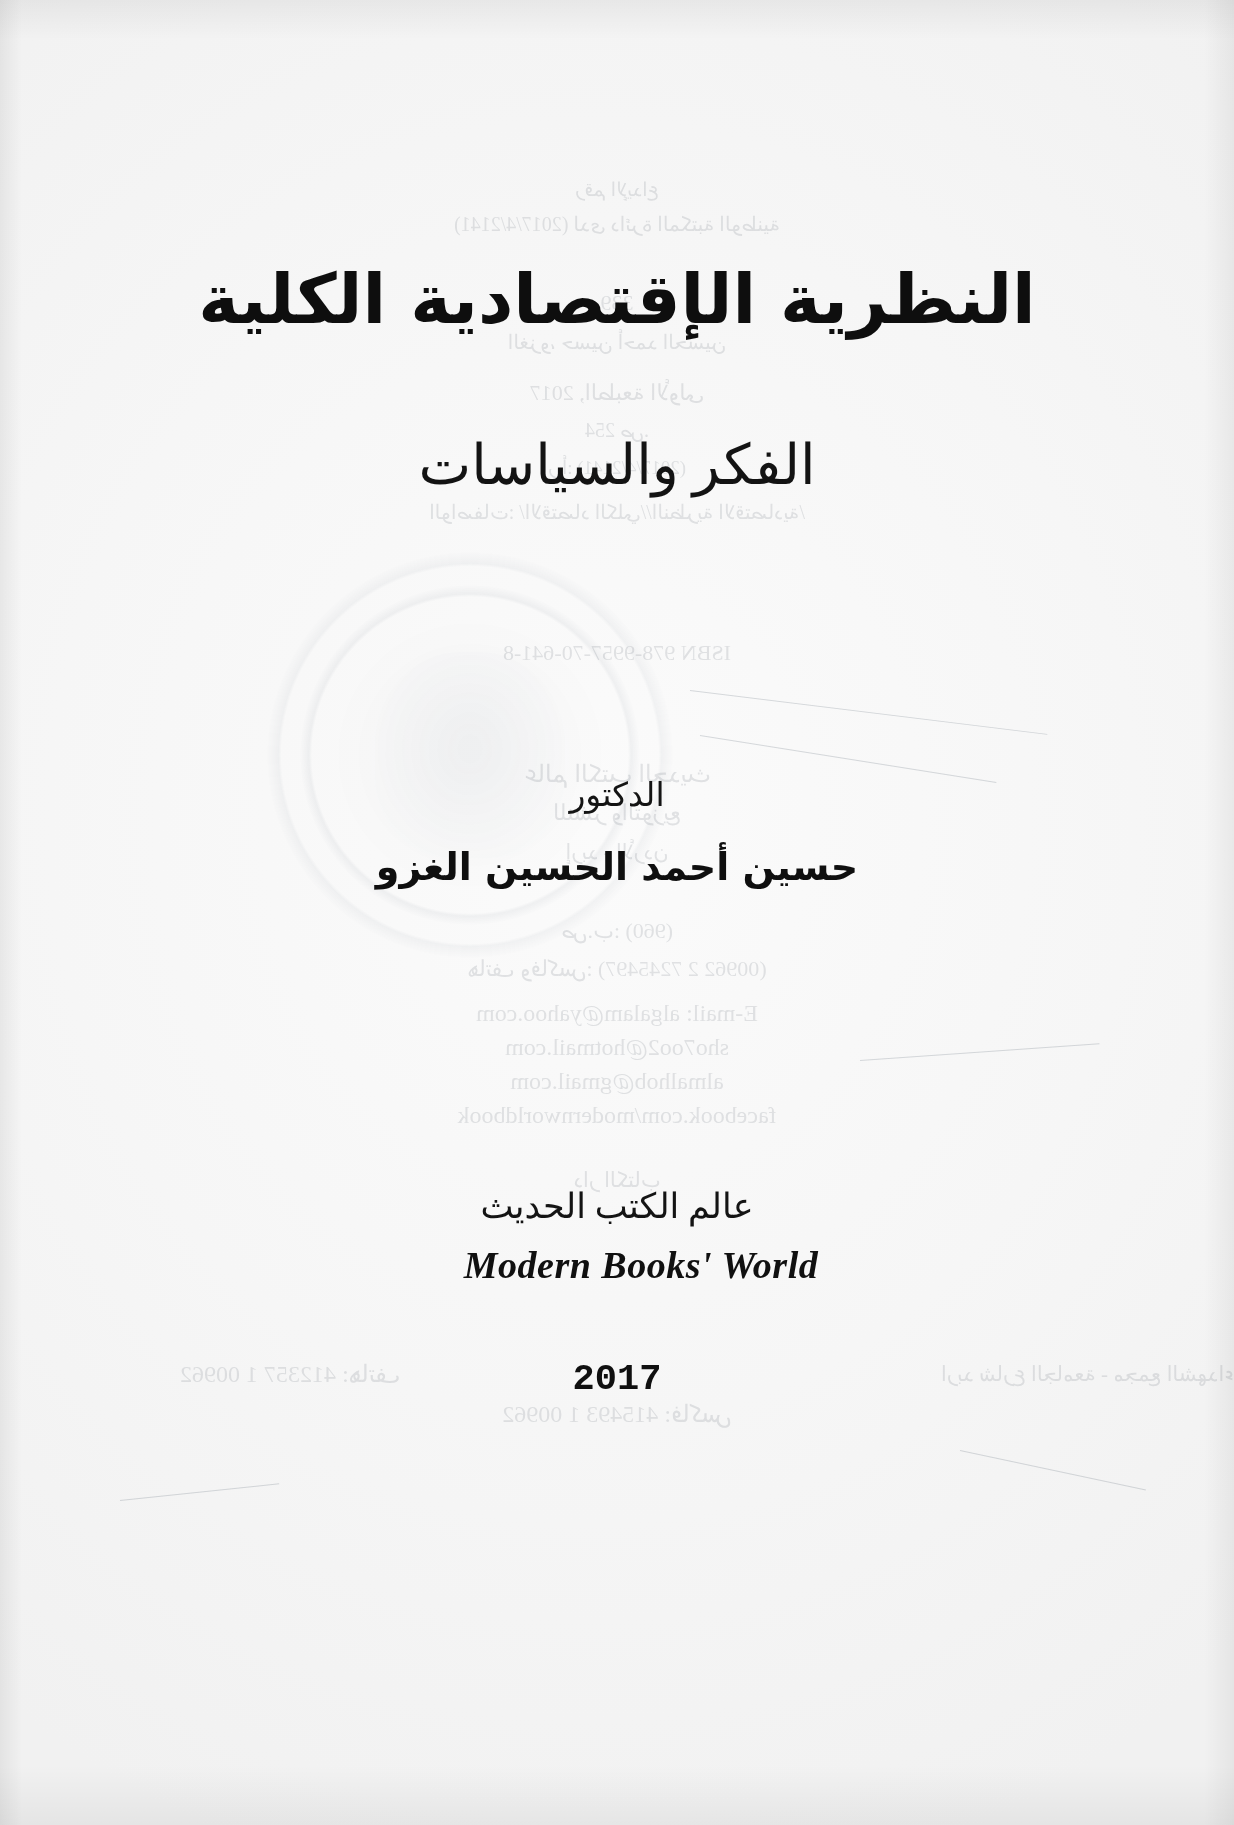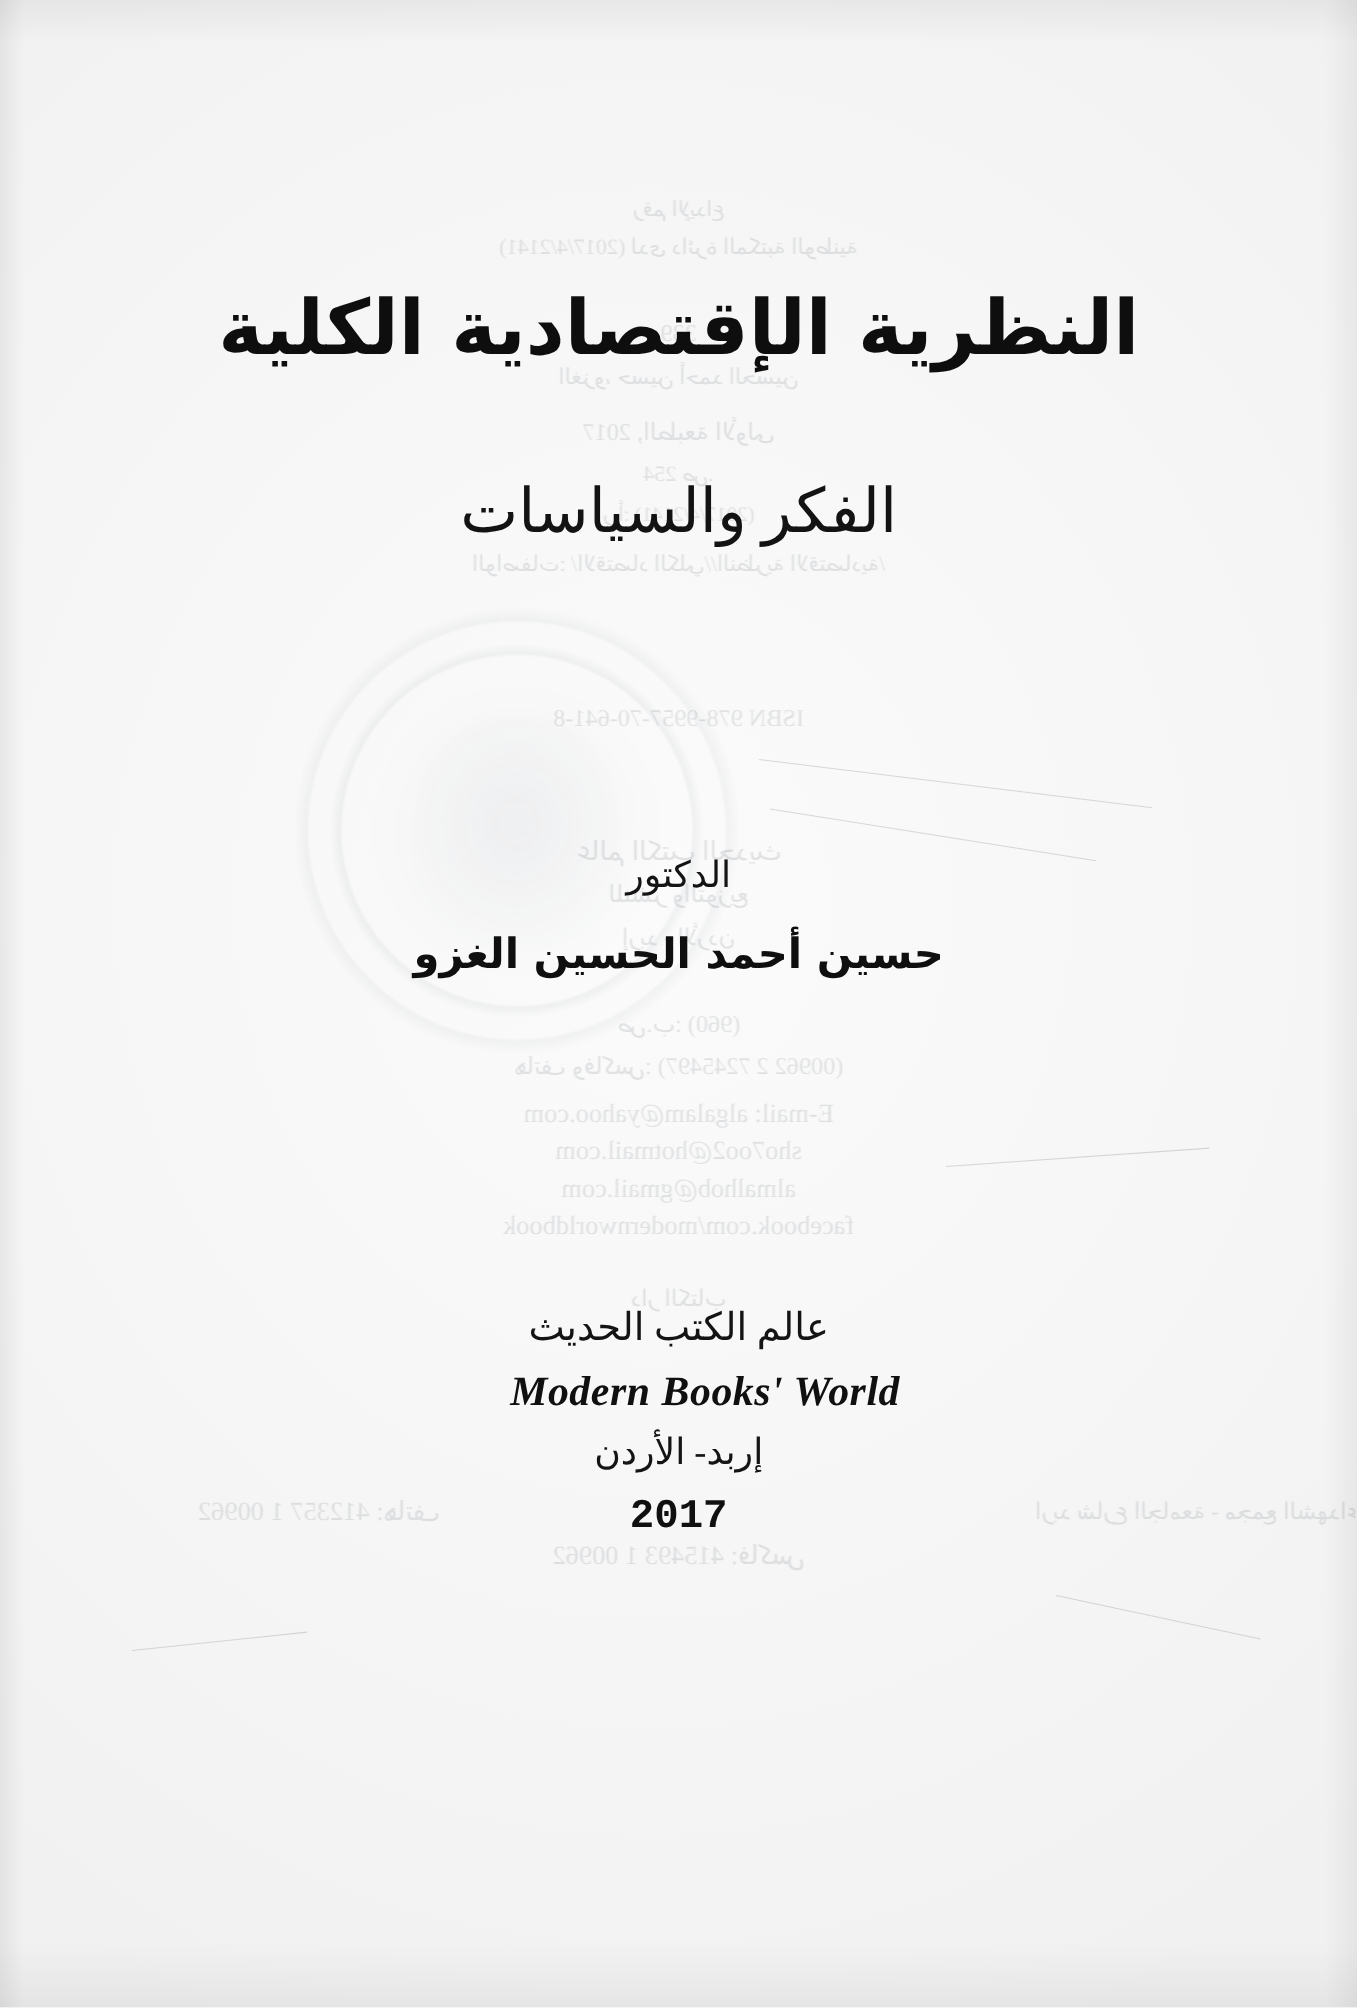--- a/index.html
+++ b/index.html
@@ -223,17 +223,16 @@
 
   <div class="content">
     <div class="main-title">النظرية الإقتصادية الكلية</div>
     <div class="subtitle">الفكر والسياسات</div>
 
     <div class="author-prefix">الدكتور</div>
     <div class="author-name">حسين أحمد الحسين الغزو</div>
 
     <div class="publisher-ar">عالم الكتب الحديث</div>
     <div class="publisher-en">Modern Books' World</div>
-    <div class="place">إربد- الأردن</div>
     <div class="year">2017</div>
   </div>
 
 </div>
 
 </body></html>

